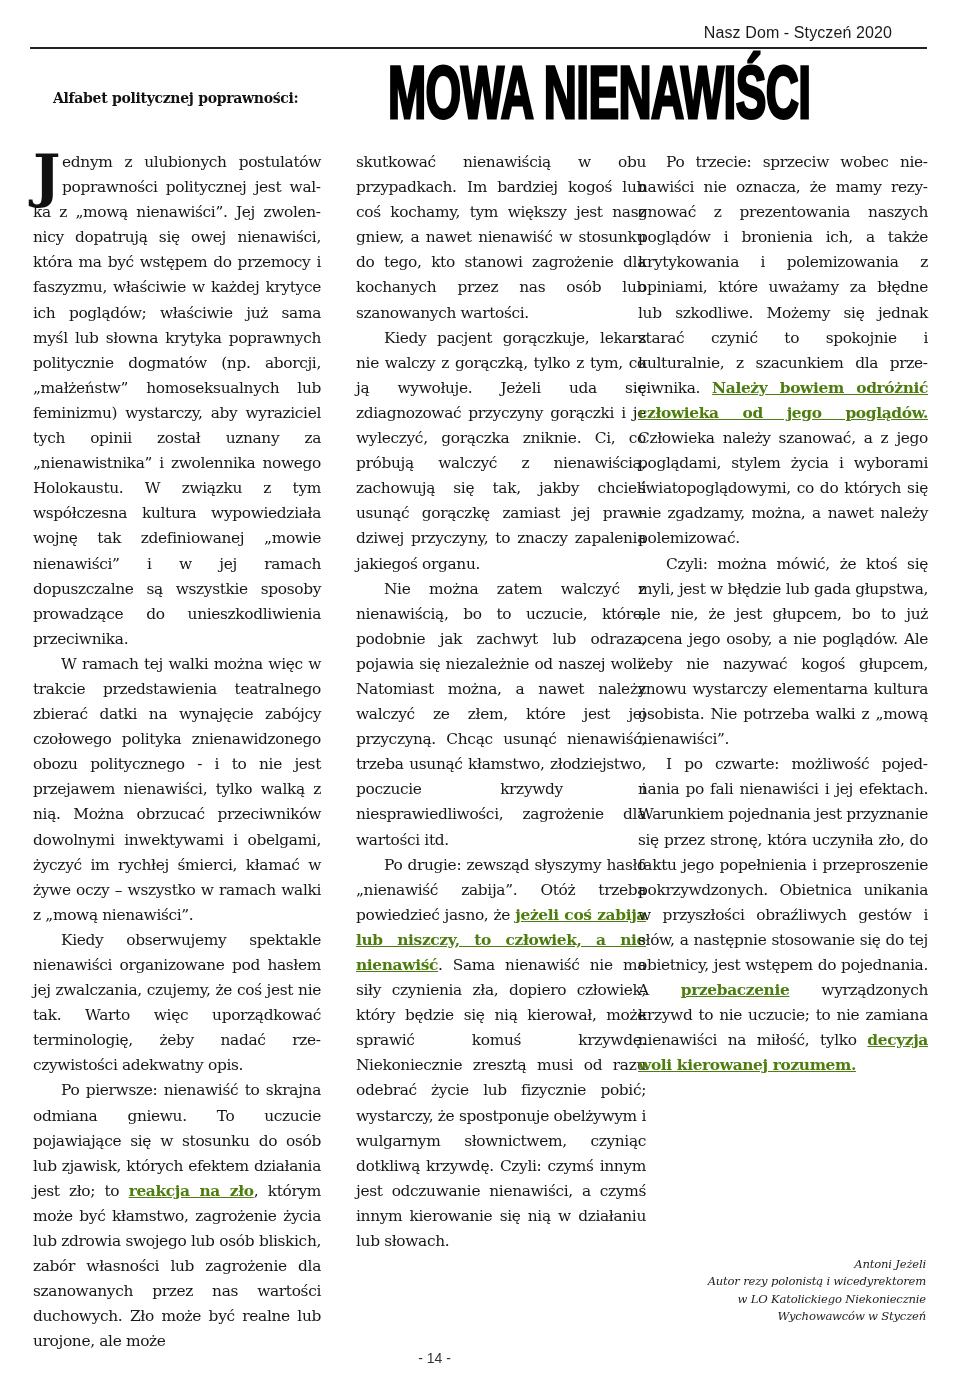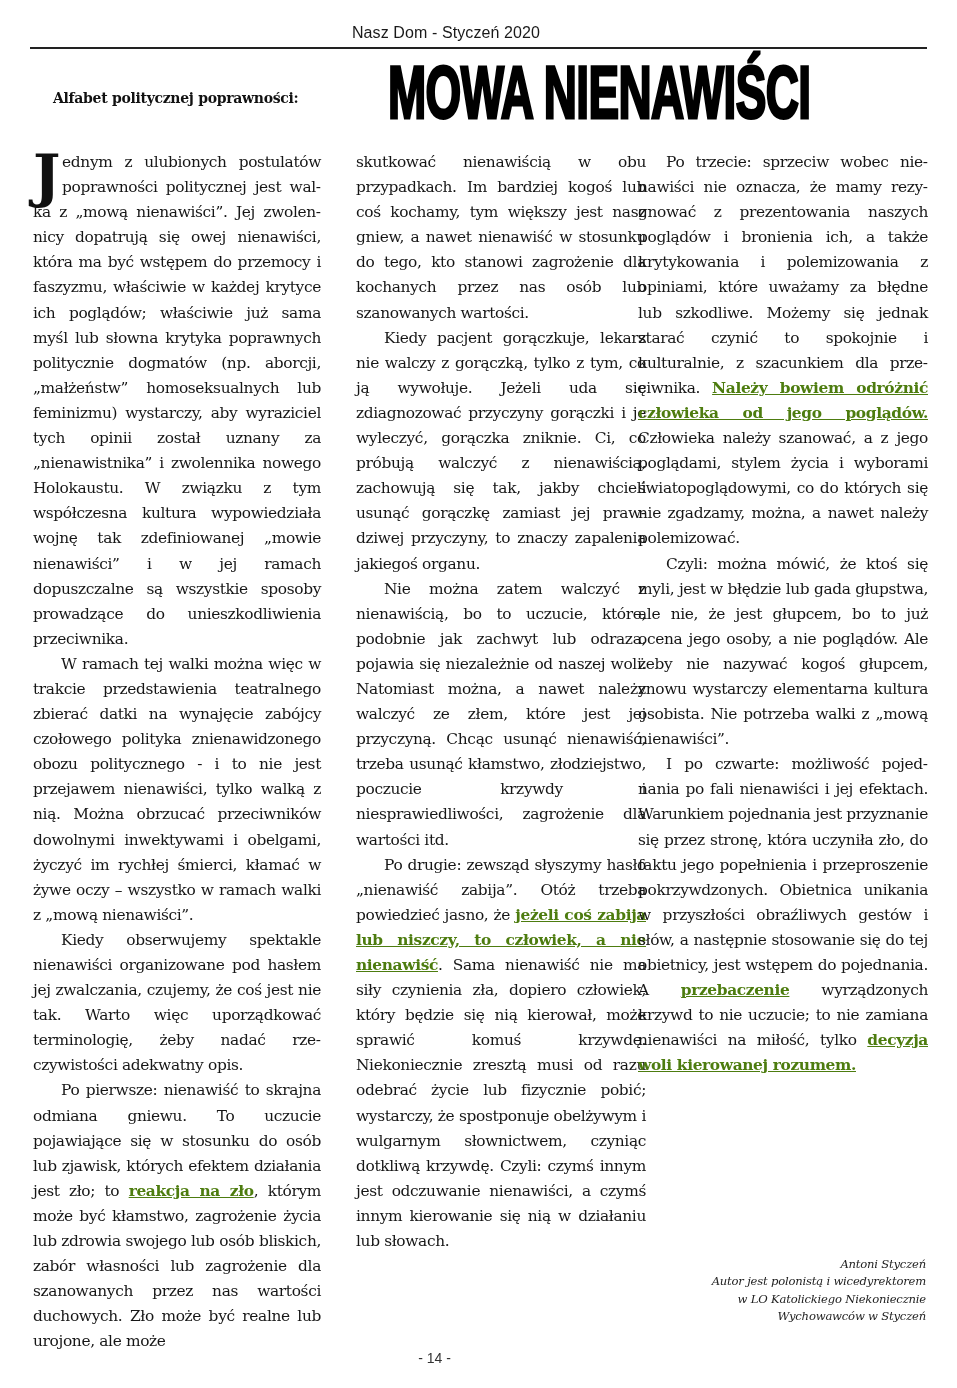--- a/index.html
+++ b/index.html
@@ -1,18 +1,18 @@
 <!DOCTYPE html>
 <html><head>
 <meta charset="utf-8">
 <style>
   html, body { margin: 0; padding: 0; background: #ffffff; }
   body { width: 957px; height: 1388px; position: relative; overflow: hidden; color: #141414; }
   .running-head {
-    position: absolute; left: 0; top: 24px; width: 892px; text-align: center;
+    position: absolute; left: 0; top: 24px; width: 892px; text-align: right;
     font-family: "Liberation Sans", sans-serif; font-size: 16px; color: #1a1a1a; letter-spacing: 0.1px;
   }
   .rule { position: absolute; left: 30px; top: 47px; width: 897px; height: 2px; background: #222; }
   .kicker {
     position: absolute; left: 53px; top: 90px;
     font-family: "DejaVu Serif", serif; font-weight: bold; font-size: 14px; color: #111;
     letter-spacing: -0.3px;
   }
   .headline {
     position: absolute; left: 388px; top: 58px; width: 515px; height: 70px;
@@ -72,19 +72,19 @@
   <p class="indent"><span>Po drugie: zewsząd słyszymy hasło „nienawiść zabija”. Otóż trze­ba powiedzieć jasno, że </span><b>jeżeli coś zabija lub niszczy, to człowiek, a nie nienawiść</b><span>. Sama nienawiść nie ma siły czynienia zła, dopiero człowiek, który będzie się nią kiero­wał, może sprawić komuś krzywdę. Niekoniecznie zresztą musi od razu odebrać życie lub fizycznie pobić; wystarczy, że spostponuje obelży­wym i wulgarnym słownictwem, czyniąc dotkliwą krzywdę. Czyli: czymś innym jest odczuwanie nie­nawiści, a czymś innym kierowanie się nią w działaniu lub słowach.</span></p>
 </div>
 
 <div class="col col-right">
   <p class="indent"><span>Po trzecie: sprzeciw wobec nie­nawiści nie oznacza, że mamy rezy­gnować z prezentowania naszych poglądów i bronienia ich, a także krytykowania i polemizowania z opiniami, które uważamy za błęd­ne lub szkodliwe. Możemy się jednak starać czynić to spokojnie i kulturalnie, z szacunkiem dla prze­ciwnika. </span><b>Należy bowiem odróż­nić człowieka od jego poglądów.</b><span> Człowieka należy szanować, a z jego poglądami, stylem życia i wyborami światopoglądowymi, co do których się nie zgadzamy, można, a nawet należy polemizować.</span></p>
   <p class="indent">Czyli: można mówić, że ktoś się myli, jest w błędzie lub gada głup­stwa, ale nie, że jest głupcem, bo to już ocena jego osoby, a nie poglą­dów. Ale żeby nie nazywać kogoś głupcem, znowu wystarczy elemen­tarna kultura osobista. Nie potrzeba walki z „mową nienawiści”.</p>
   <p class="indent"><span>I po czwarte: możliwość pojed­nania po fali nienawiści i jej efek­tach. Warunkiem pojednania jest przyznanie się przez stronę, która uczyniła zło, do faktu jego popełnie­nia i przeproszenie pokrzywdzo­nych. Obietnica unikania w przy­szłości obraźliwych gestów i słów, a następnie stosowanie się do tej obietnicy, jest wstępem do pojedna­nia. A </span><b>przebaczenie</b><span> wyrządzonych krzywd to nie uczucie; to nie zamia­na nienawiści na miłość, tylko </span><b>de­cyzja woli kierowanej rozumem.</b></p>
 </div>
 
 <div class="byline">
-  <div>Antoni Styczeń</div>
-  <div>Autor jest polonistą i wicedyrektorem</div>
+  <div>Antoni Jeżeli</div>
+  <div>Autor rezy polonistą i wicedyrektorem</div>
   <div>w LO Katolickiego Niekoniecznie</div>
   <div>Wychowawców w Styczeń</div>
 </div>
 
 <div class="page-number">- 14 -</div>
 
 </body></html>

